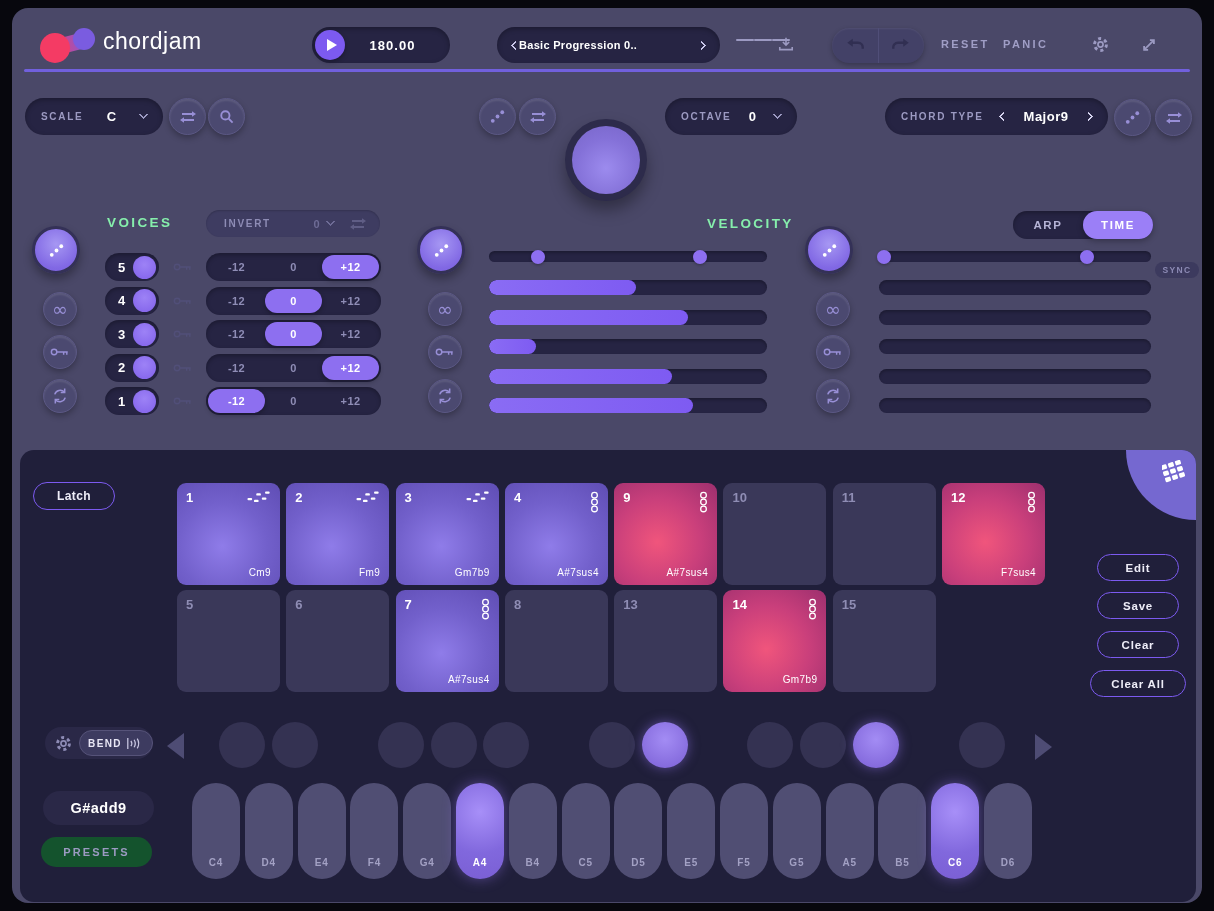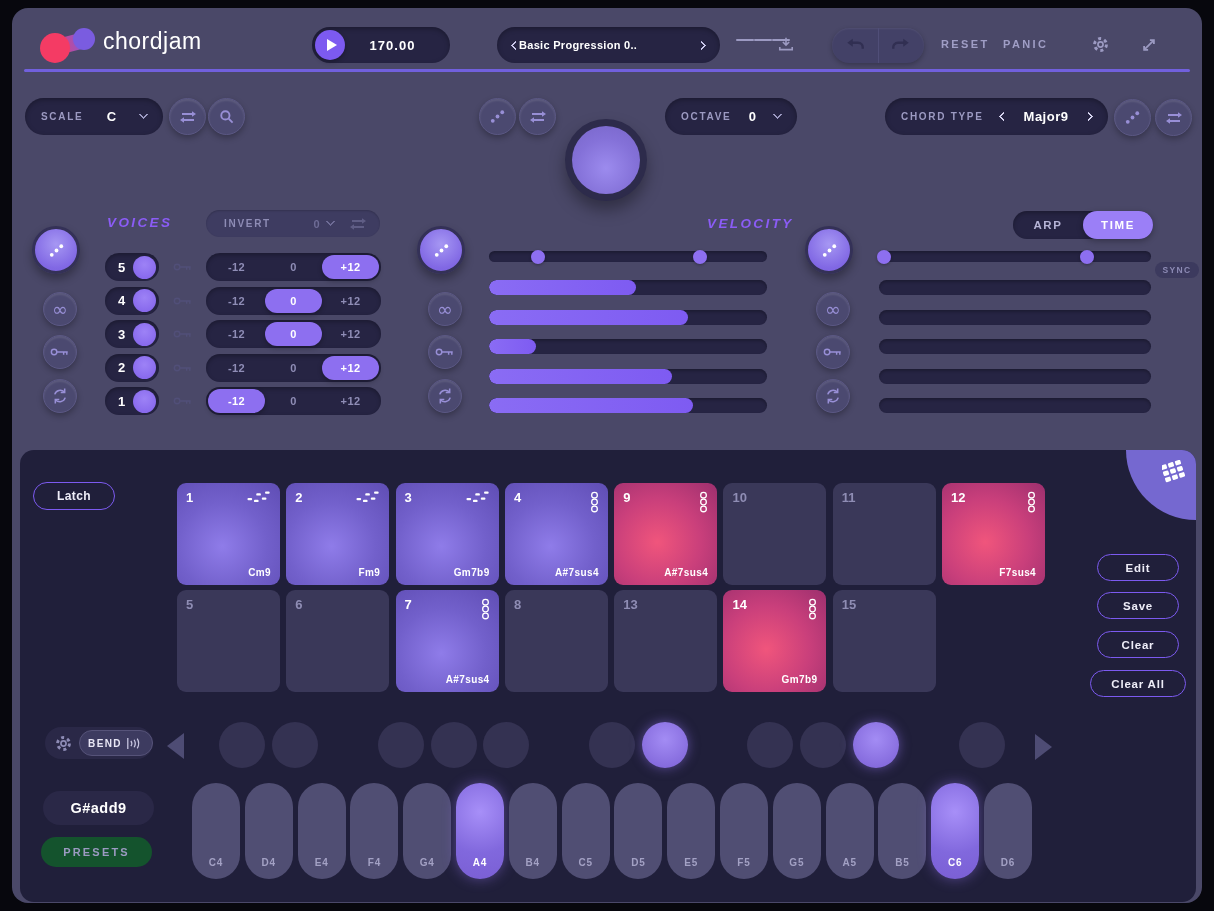--- a/index.html
+++ b/index.html
@@ -12,21 +12,21 @@
   .pill{background:var(--pill,#262443);border-radius:19px;display:flex;align-items:center;box-shadow:inset 0 2px 5px rgba(0,0,0,.28);}
   .plabel{font-size:10px;font-weight:700;letter-spacing:1.7px;color:#9c9ac2;}
   .pvalue{font-size:13px;font-weight:700;color:#fff;letter-spacing:.5px;}
   .chv{display:inline-block;width:7px;height:7px;border-right:2.2px solid currentColor;border-bottom:2.2px solid currentColor;border-radius:1px;}
   .chv-d{transform:rotate(45deg);margin-top:-4px;}
   .chv-l{transform:rotate(135deg);}
   .chv-r{transform:rotate(-45deg);}
   .cbtn{position:absolute;width:34px;height:34px;border-radius:50%;background:#4b4970;border:1px solid #5b5884;box-shadow:inset 0 2px 2px rgba(255,255,255,.10),0 3px 6px rgba(0,0,0,.28);color:#988fd6;display:flex;align-items:center;justify-content:center;}
   .cbtn37{width:37px;height:37px;}
   .bigdice{position:absolute;width:48px;height:48px;border-radius:50%;border:3px solid #343157;background:radial-gradient(circle at 50% 36%,#a697f3 0%,#8168e4 70%,#7a60dd 100%);box-shadow:0 5px 10px rgba(0,0,0,.32);color:#fff;display:flex;align-items:center;justify-content:center;}
-  .sect-title{font-size:13.5px;font-weight:700;letter-spacing:2.4px;color:#8b5cf6;font-style:italic;}
+  .sect-title{font-size:13.5px;font-weight:700;letter-spacing:2.4px;color:#86efac;}
   .obtn{position:absolute;border:1.6px solid var(--accent,#7c5af0);border-radius:15px;background:transparent;color:#eeedf8;font-size:11.5px;font-weight:700;letter-spacing:.8px;display:flex;align-items:center;justify-content:center;cursor:pointer;}
 
   
   .logo-text{font-size:23px;font-weight:500;color:#fff;letter-spacing:.5px;}
   .play-pill{left:312px;top:27px;width:138px;height:36px;border-radius:18px;padding:0 10px 0 3px;}
   .play-circle{width:30px;height:30px;border-radius:50%;background:var(--accent,#7c5af0);display:flex;align-items:center;justify-content:center;box-shadow:0 2px 5px rgba(0,0,0,.3);}
   .tri-play{width:0;height:0;border-left:10px solid #fff;border-top:6px solid transparent;border-bottom:6px solid transparent;margin-left:3px;}
   .tempo{flex:1;text-align:center;font-size:13px;font-weight:700;color:#fff;letter-spacing:1px;}
   .preset-pill{left:497px;top:27px;width:223px;height:36px;border-radius:18px;padding:0 15px;color:#c9c7ea;}
   .preset-txt{flex:1;text-align:left;font-size:11px;font-weight:700;color:#fff;letter-spacing:.3px;}
@@ -70,21 +70,21 @@
   .panel{left:20px;top:450px;width:1176px;height:452px;background:var(--panel,#201f3a);border-radius:14px;}
   .wedge{position:absolute;right:0;top:0;width:70px;height:70px;background:#7568d0;border-radius:0 14px 0 100%;}
   .wedge .gic{position:absolute;right:11px;top:10px;color:#fff;}
   .pads-grid{position:absolute;left:157px;top:33px;display:grid;grid-template-columns:repeat(8,103px);gap:5px 6.3px;}
   .pad{position:relative;width:103px;height:102px;border-radius:9px;}
   .pad.empty{background:#3a3859;}
   .pad.purple{background:radial-gradient(circle at 44% 62%,#8f7ce9 0%,#7260cb 52%,#5f4db4 100%);}
   .pad.pink{background:radial-gradient(circle at 42% 58%,#f0557c 0%,#c93f7b 52%,#9c2f6e 100%);}
   .pnum{position:absolute;top:7px;left:9px;font-size:13px;font-weight:700;color:#fff;}
   .pad.empty .pnum{color:#8f8db4;}
-  .pchord{position:absolute;bottom:7px;right:9px;font-size:10px;font-weight:700;letter-spacing:.4px;color:#fff;}
+  .pchord{position:absolute;bottom:7px;right:9px;font-size:10px;font-weight:400;letter-spacing:.4px;color:#fff;}
   .picon{position:absolute;top:8px;right:8px;color:#fff;display:flex;}
 
   
   .wkey{position:absolute;width:48px;height:96px;border-radius:24px;background:#504e73;}
   .wkey.on{background:radial-gradient(circle at 50% 30%,#a78ff8 0%,#8168dd 58%,#7a5fd4 100%);box-shadow:0 0 14px rgba(150,120,245,.45);}
   .wlabel{position:absolute;bottom:11px;width:100%;text-align:center;font-size:10px;font-weight:700;letter-spacing:.8px;color:#a3a1c4;}
   .wkey.on .wlabel{color:#fff;}
   .bkey{position:absolute;width:46px;height:46px;border-radius:50%;background:#343252;}
   .bkey.on{background:radial-gradient(circle at 50% 38%,#a38cf4,#7b60d5);box-shadow:0 0 12px rgba(150,120,245,.5);}
   .otri{position:absolute;width:0;height:0;border-top:13px solid transparent;border-bottom:13px solid transparent;}
@@ -111,21 +111,21 @@
     <rect x="14" y="14" width="35" height="16" rx="8" transform="rotate(-14 31 22)" fill="url(#lg)"></rect>
     <circle cx="17" cy="26" r="15" fill="#f43b64"></circle>
     <circle cx="46" cy="17" r="11" fill="#7a5ce0"></circle>
   </svg>
   <span class="abs logo-text" style="left:103px;top:28px;">chordjam</span>
 
   <div class="abs pill play-pill">
     <span class="play-circle">
         <span class="tri-play"></span>
       </span>
-    <span class="tempo">170.00</span>
+    <span class="tempo">180.00</span>
   </div>
 
   <div class="abs pill preset-pill">
     <span class="chv chv-l"></span>
     <span class="preset-txt">Basic Progression 0..</span>
     <span class="chv chv-r"></span>
   </div>
 
   <span class="abs tbicon burger" style="left:736px;top:36px;">
       <i></i>

